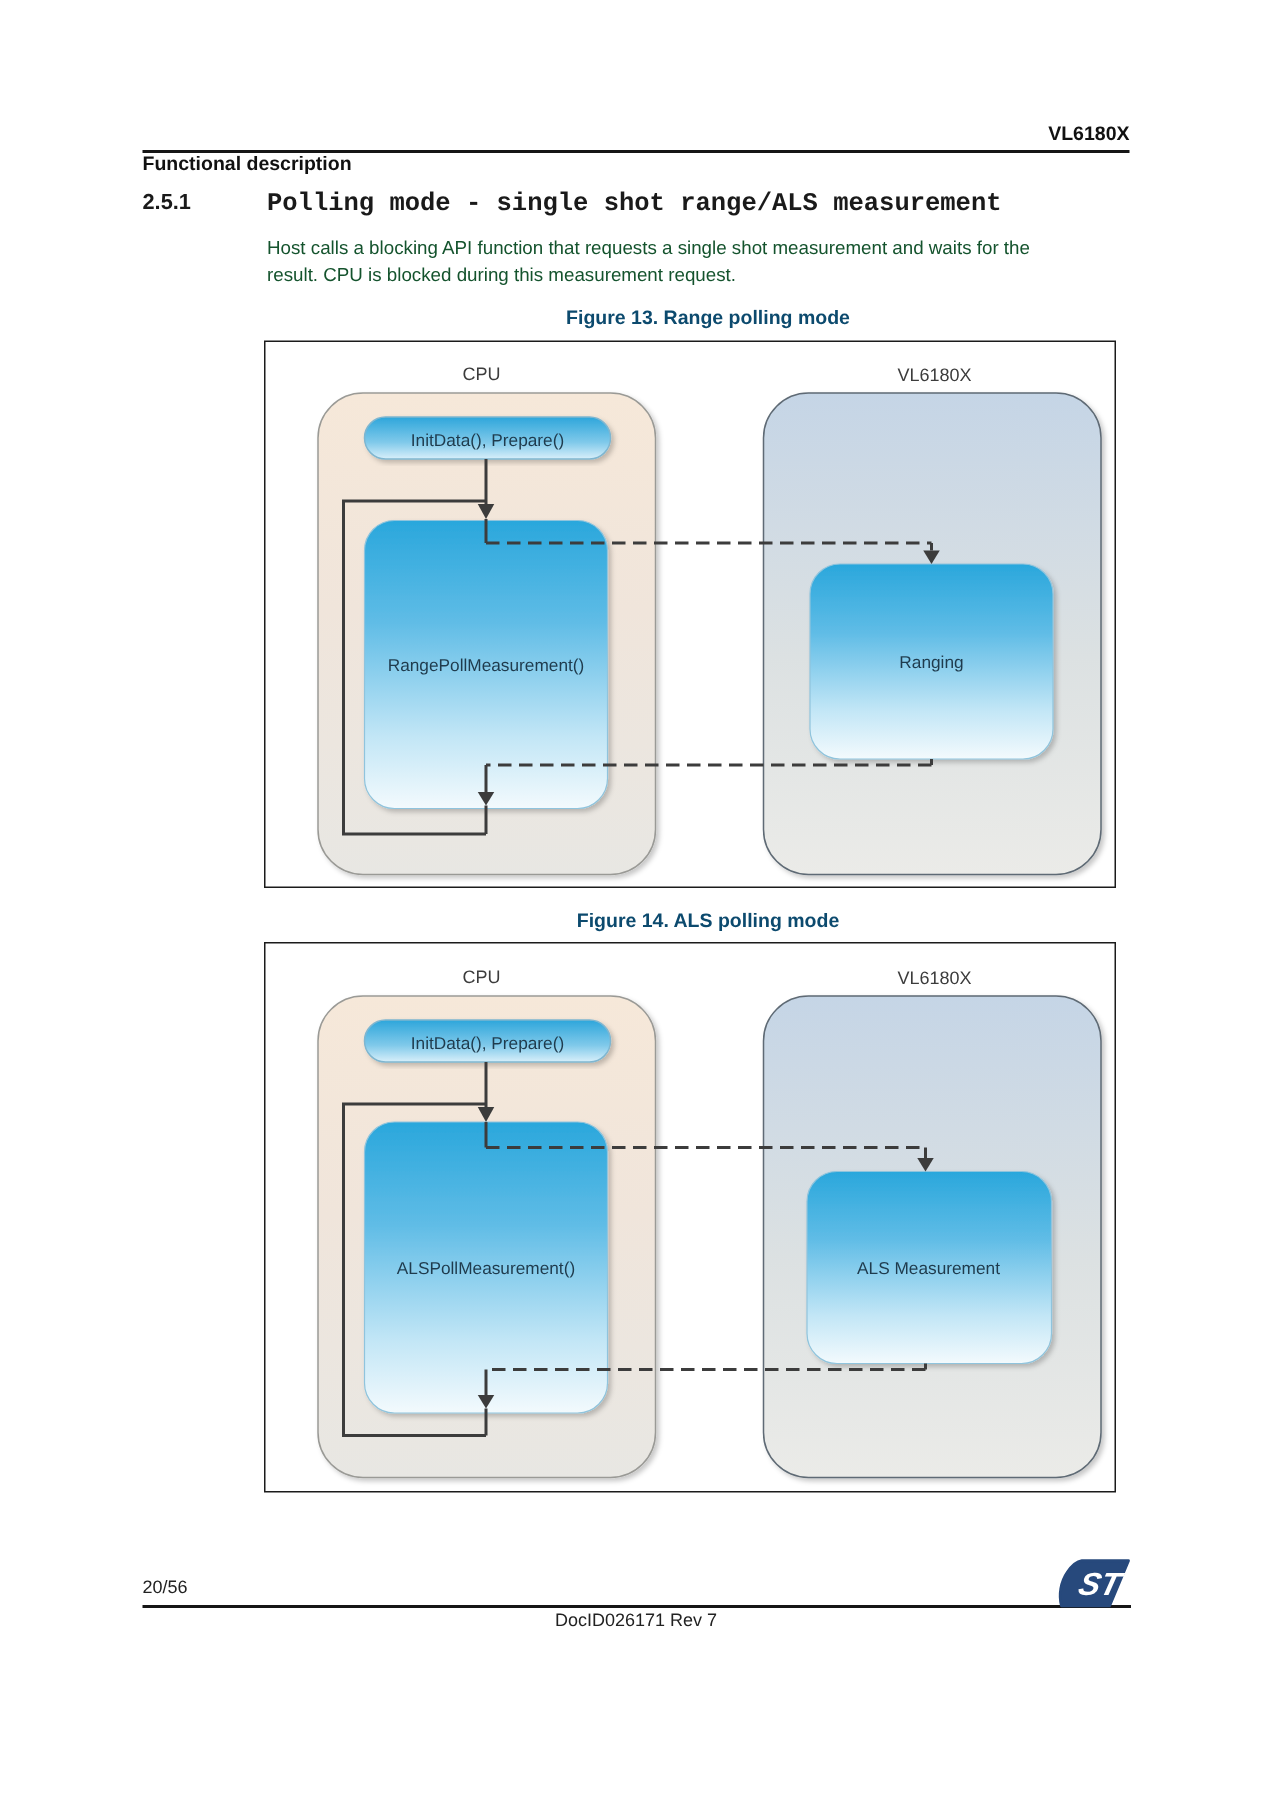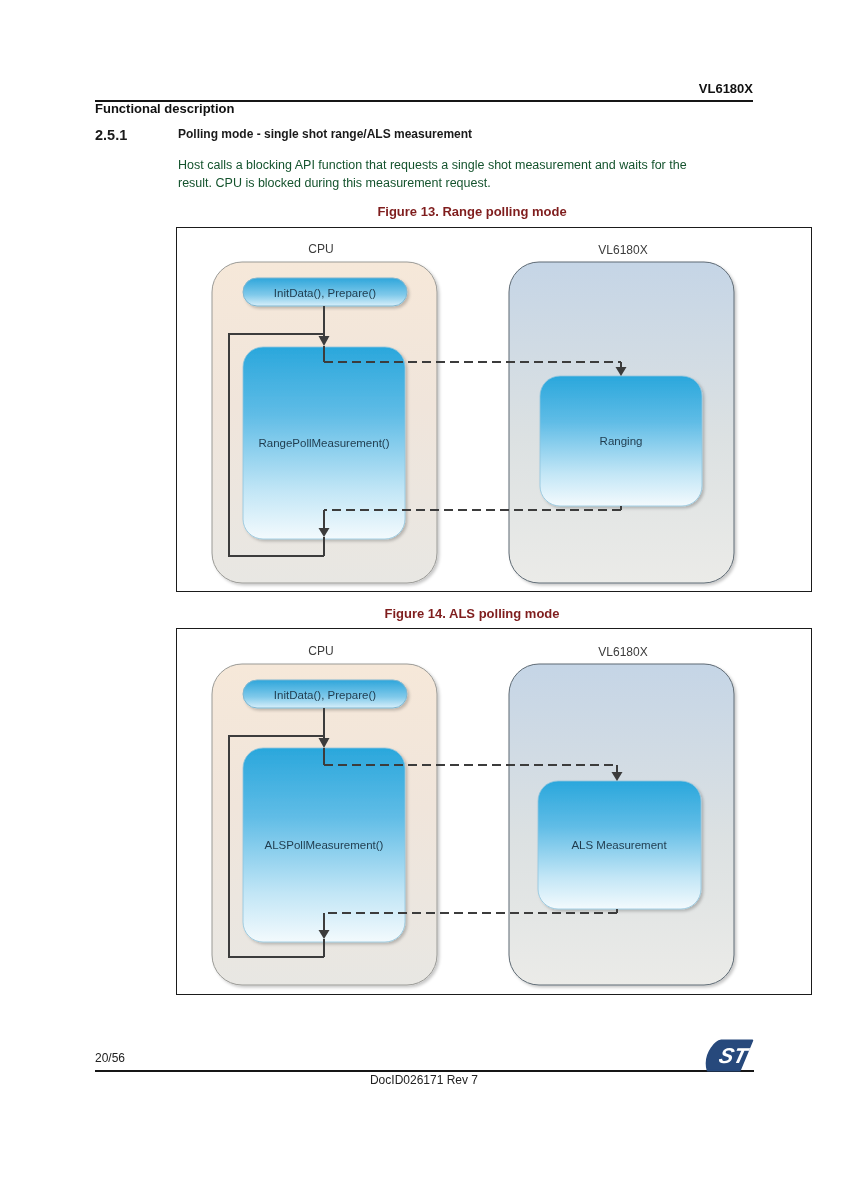--- a/index.html
+++ b/index.html
@@ -4,24 +4,24 @@
 <style>
   html,body{margin:0;padding:0;}
   body{
     width:846px;height:1197px;position:relative;background:#ffffff;
     font-family:"Liberation Sans", sans-serif;color:#1a1a1a;overflow:hidden;
   }
   .abs{position:absolute;}
   .hdr{font-size:13px;font-weight:bold;color:#111;}
   .rule{background:#161616;height:2px;}
   .sec-num{font-size:14.5px;font-weight:bold;}
-  .sec-title{font-size:12px;font-weight:bold;}
+  .sec-title{font-size:17px;font-weight:bold;font-family:Liberation Mono, monospace;}
   .para{font-size:12.5px;line-height:17.5px;color:#14532d;}
-  .fig-caption{left:176px;width:592px;text-align:center;font-size:13px;font-weight:bold;color:#7f1d1d;}
-  .fig-box{left:176px;width:636px;border:1.5px solid #1b1b1b;box-sizing:border-box;background:#ffffff;}
+  .fig-caption{left:176px;width:592px;text-align:center;font-size:13px;font-weight:bold;color:#0c4a6e;}
+  .fig-box{left:176px;width:568px;border:1.5px solid #1b1b1b;box-sizing:border-box;background:#ffffff;}
   .ftr{font-size:12px;color:#222;}
   svg text{font-family:"Liberation Sans", sans-serif;}
   .diag-label{font-size:12px;fill:#3c3c3c;}
   .box-label{font-size:11.5px;fill:#1f3b4d;}
 </style>
 </head>
 <body>
 
 <div class="abs hdr" style="left:95px;top:81px;margin-top:20px;">Functional description</div>
 <div class="abs hdr" style="right:93px;top:81px;">VL6180X</div>

